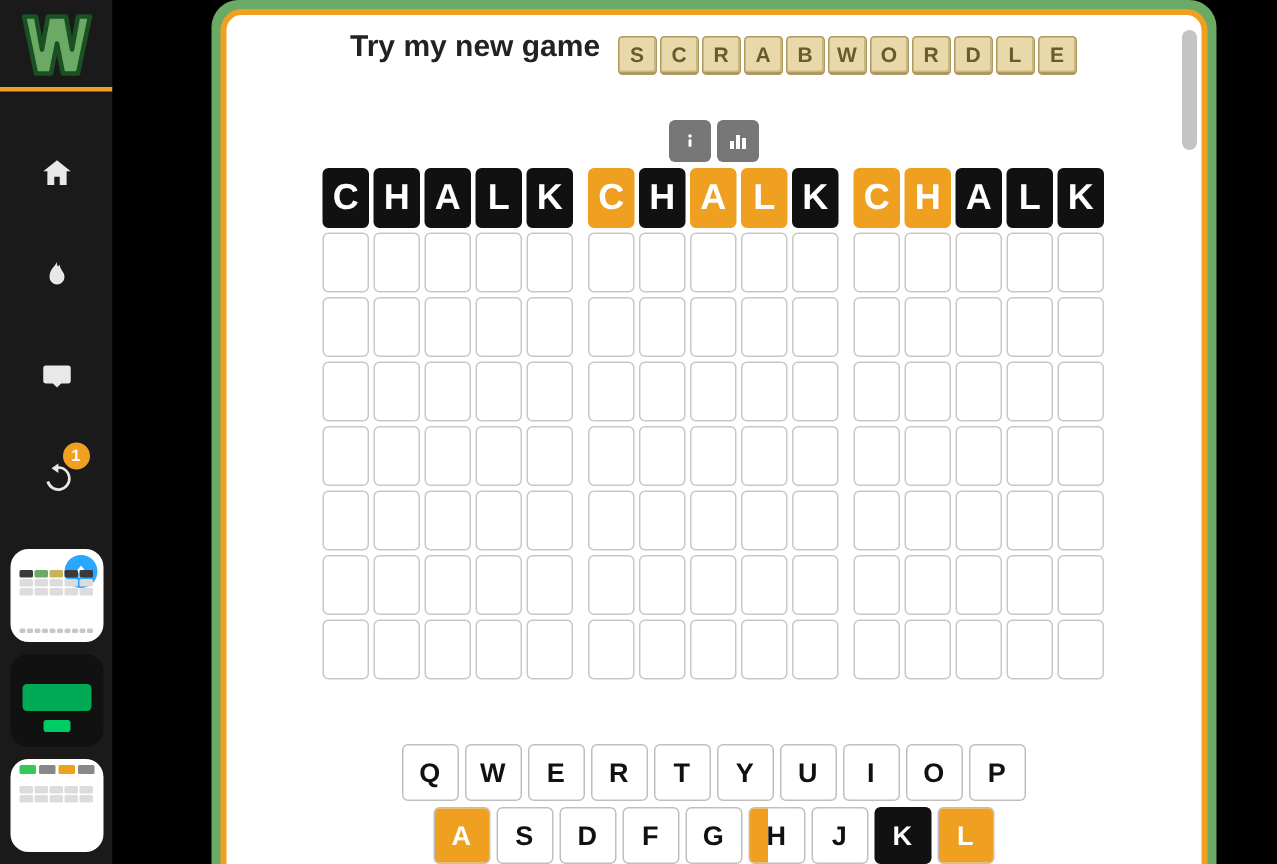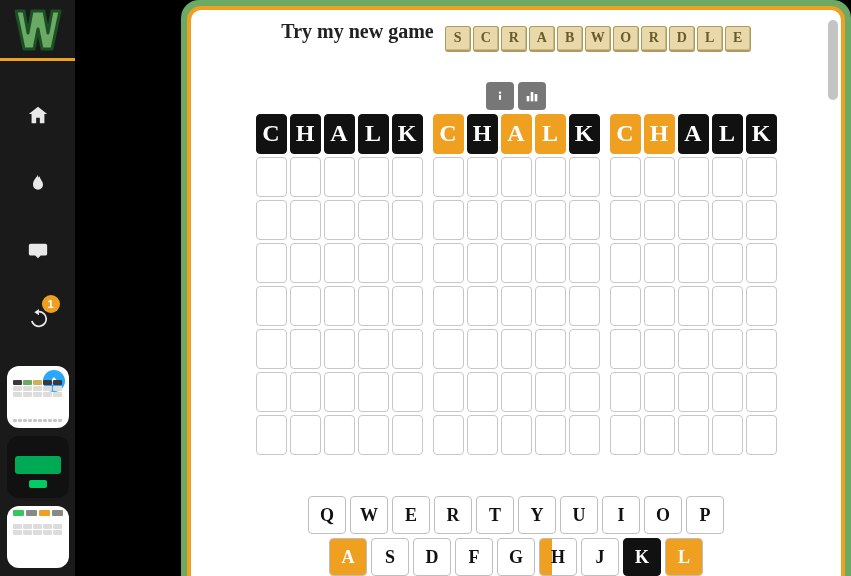--- a/index.html
+++ b/index.html
@@ -70,21 +70,21 @@
   .thumb.dark .scr-btn {
     position:absolute; bottom:10px; left:22px; width:18px; height:8px;
     background:#0c6; border-radius:2px;
   }
   .thumb3-hdr { position:absolute; top:4px; left:6px; right:6px; display:flex; gap:2px; }
   .thumb3-hdr span { flex:1; height:6px; border-radius:1px; }
 
   
   .stage {
     flex:1; height:576px; position:relative; background:#000;
-    display:flex; justify-content:flex-end;font-family:Liberation Serif, serif;
+    display:flex; justify-content:center;
   }
   .outer-frame {
     margin-left:25px; margin-top:0;
     width:670px; height:576px;
     background:#6aaa64;
     border-radius:18px 18px 0 0;
     padding:6px 6px 0 6px;
   }
   .mid-frame {
     width:100%; height:100%;

